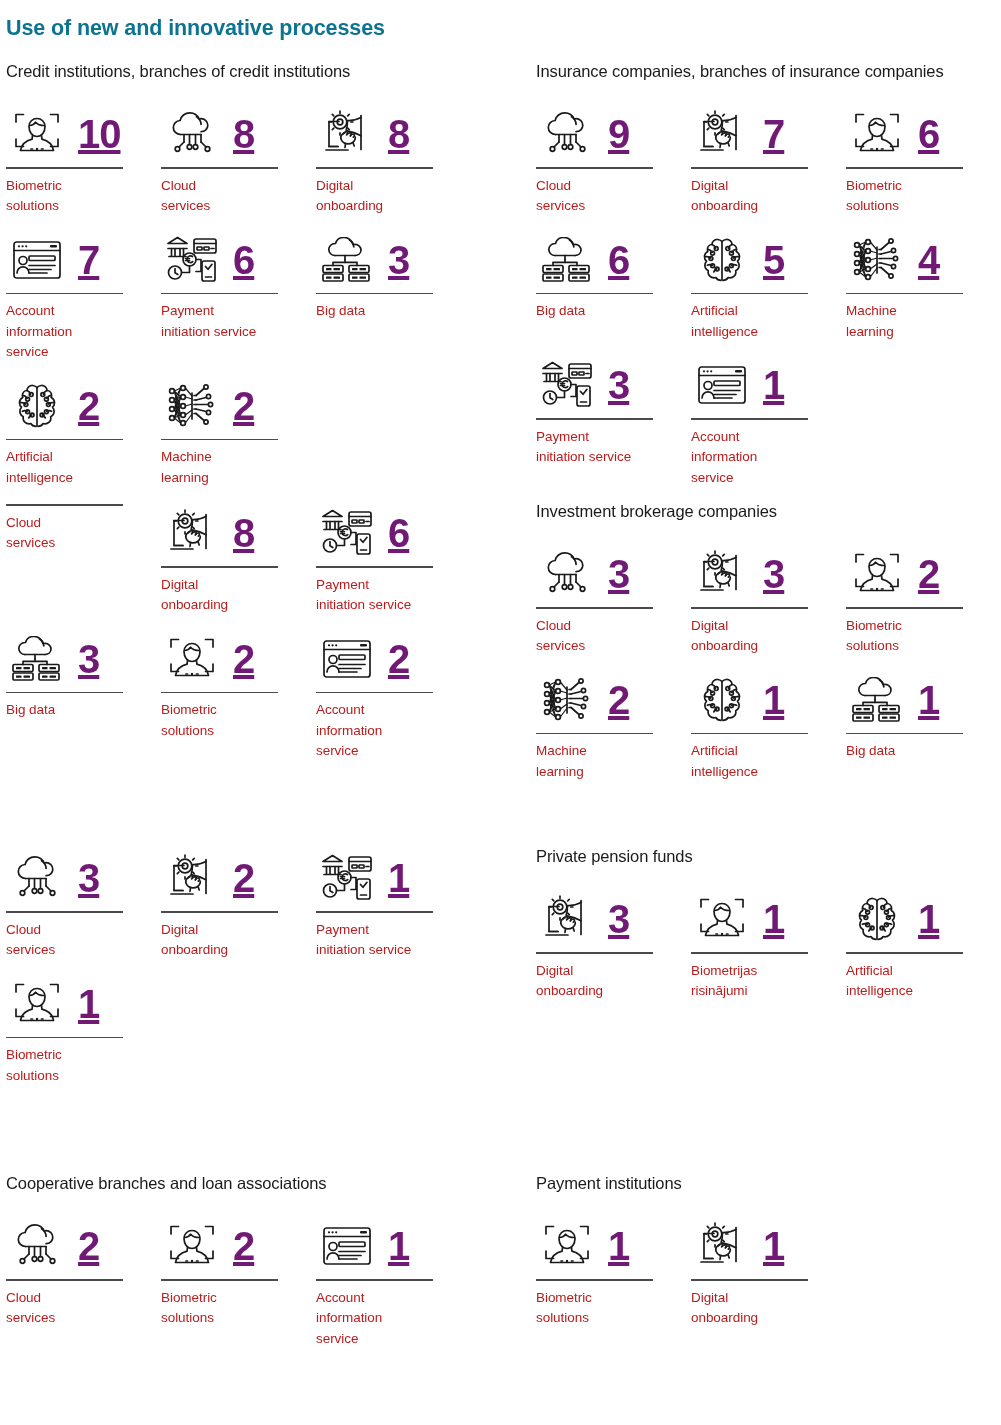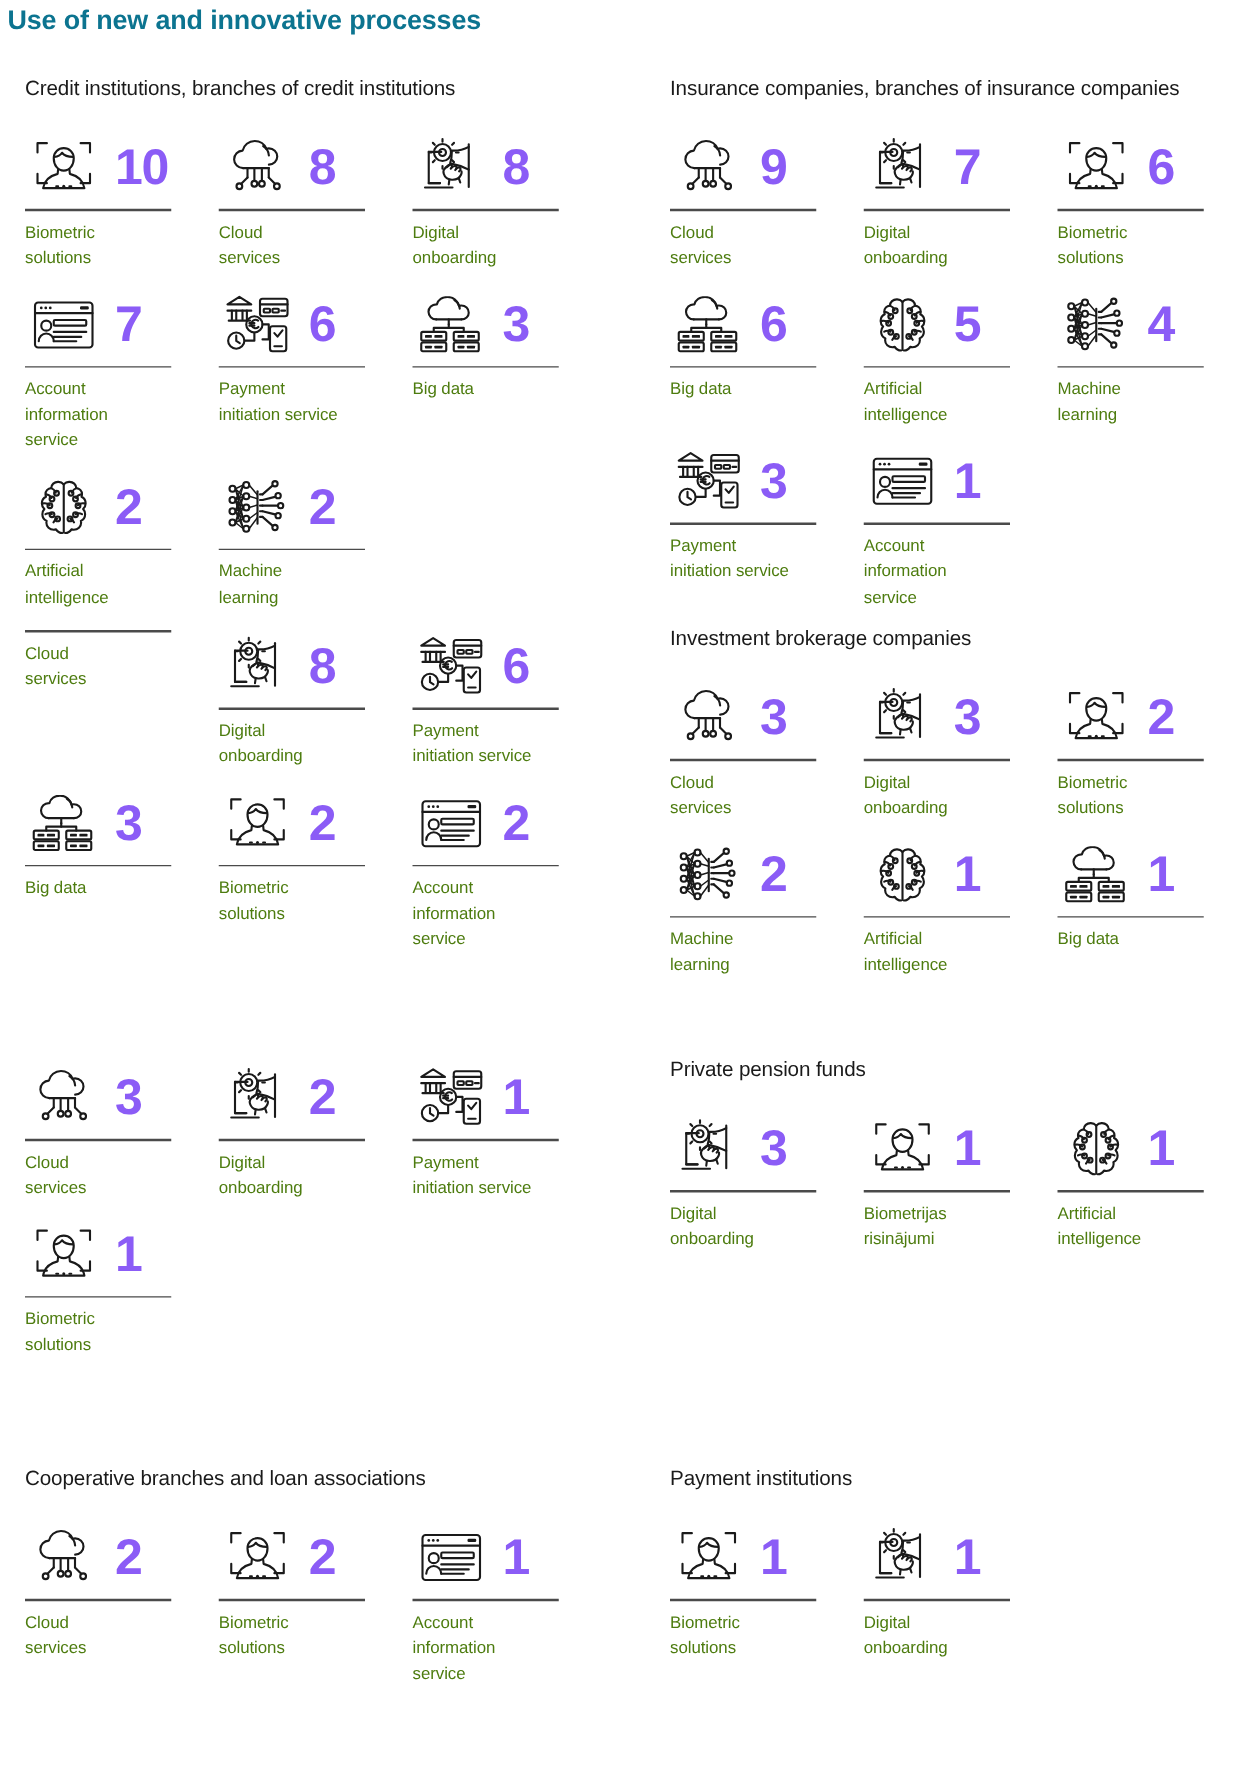--- a/index.html
+++ b/index.html
@@ -11,41 +11,41 @@
     width: 1001px; height: 1425px;
     font-family: "Liberation Sans", sans-serif;
     color: #1a1a1a;
     overflow: hidden;
     position: relative;
   }
   .page { padding: 0 0 0 0; }
 
   .main-title {
     position: absolute;
-    left: 6px; top: 4px;
+    left: 6px; top: 16px;
     font-size: 21.5px;
     font-weight: bold;
     color: #0c7490;
     letter-spacing: -0.1px;
     white-space: nowrap;
   }
 
   .sections {
     position: absolute;
     left: 0; top: 62px;
     width: 1001px;
   }
 
   .band { position: relative; width: 1001px; }
 
   .section {
     position: absolute;
     width: 470px;
   }
-  .section.left  { left: 20px; }
+  .section.left  { left: 6px; }
   .section.right { left: 536px; }
 
   .section-title {
     font-size: 16.5px;
     font-weight: normal;
     color: #1a1a1a;
     margin: 0 0 22px 0;
     white-space: nowrap;
     letter-spacing: -0.1px;
   }
@@ -71,35 +71,36 @@
     height: 58px;
     flex: 0 0 62px;
     display: flex;
     align-items: center;
     justify-content: center;
   }
   .icon svg { display: block; }
   .value {
     font-size: 40px;
     font-weight: bold;
-    color: #8b5cf6;
+    color: #701a75;
     line-height: 1;
     margin-left: 10px;
     letter-spacing: -1px;
+    text-decoration: underline;
   }
   .rule {
     width: 117px;
     height: 1.5px;
     background: #4a4a4a;
     margin: 2px 0 7px 0;
   }
   .label {
     font-size: 13.5px;
     line-height: 1.52;
-    color: #4d7c0f;
+    color: #b91c1c;
     width: 140px;
     letter-spacing: -0.05px;
   }
   .label.wide { width: 150px; }
 </style>
 </head>
 <body>
 
 <div class="page">
 

